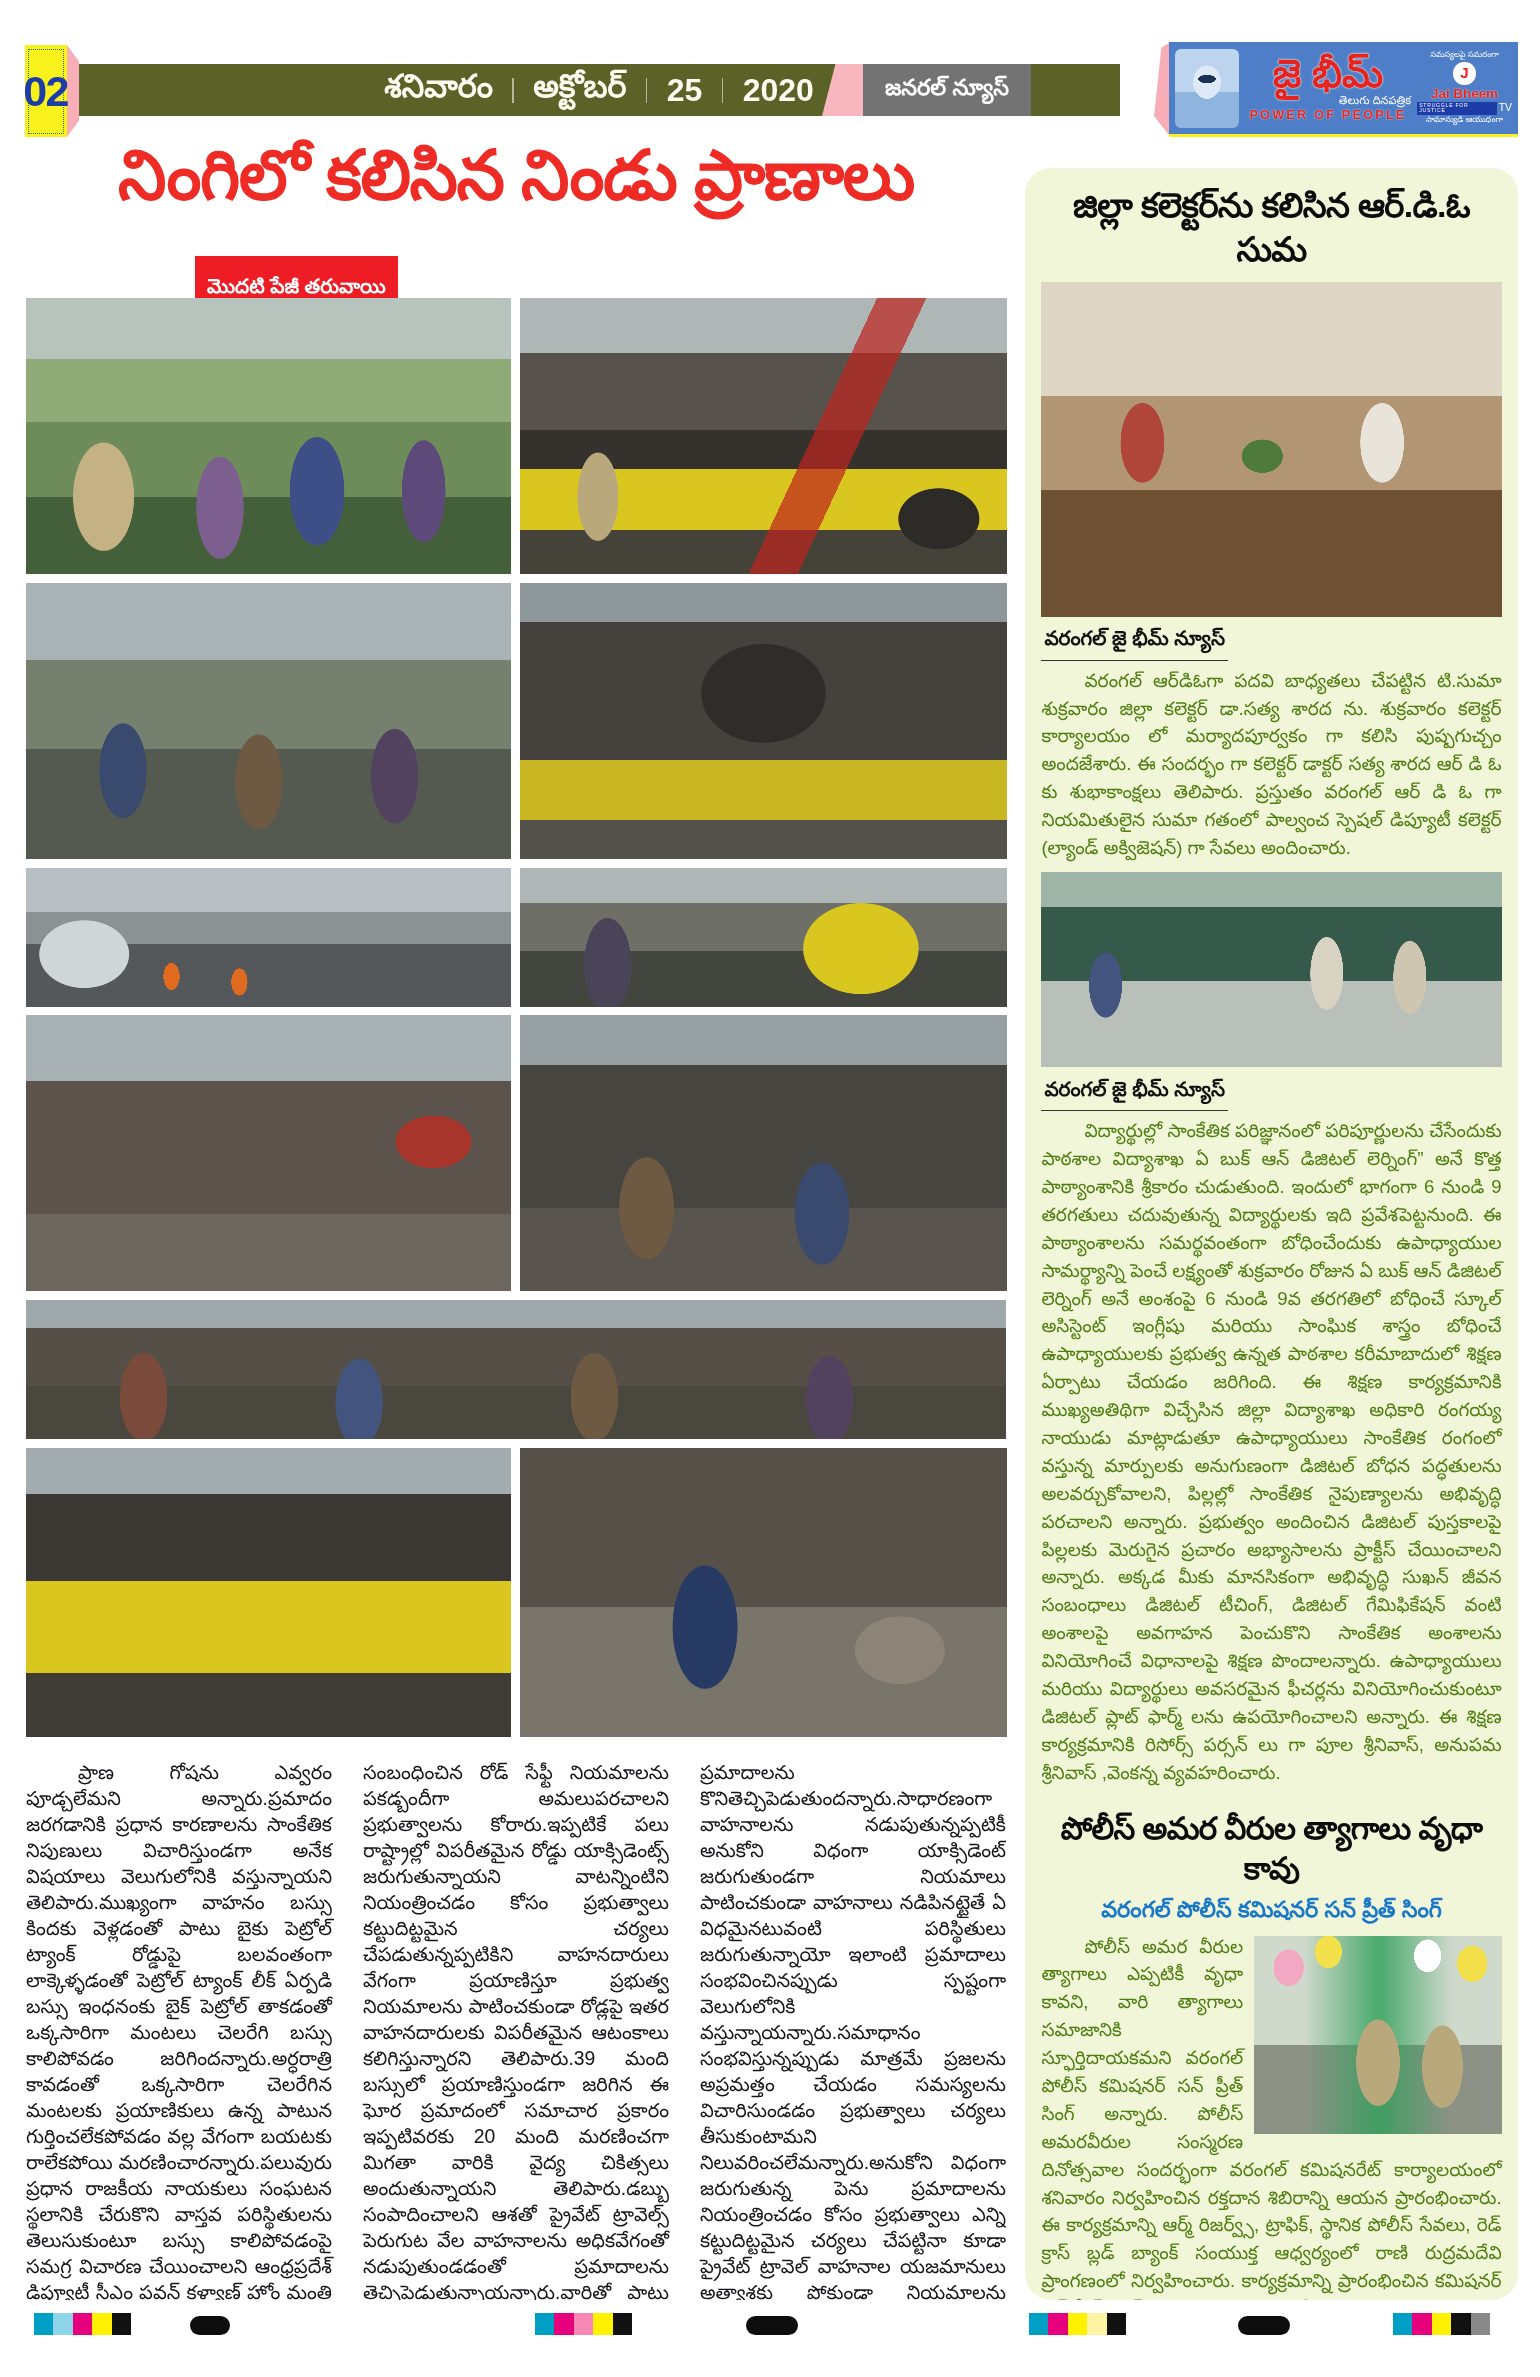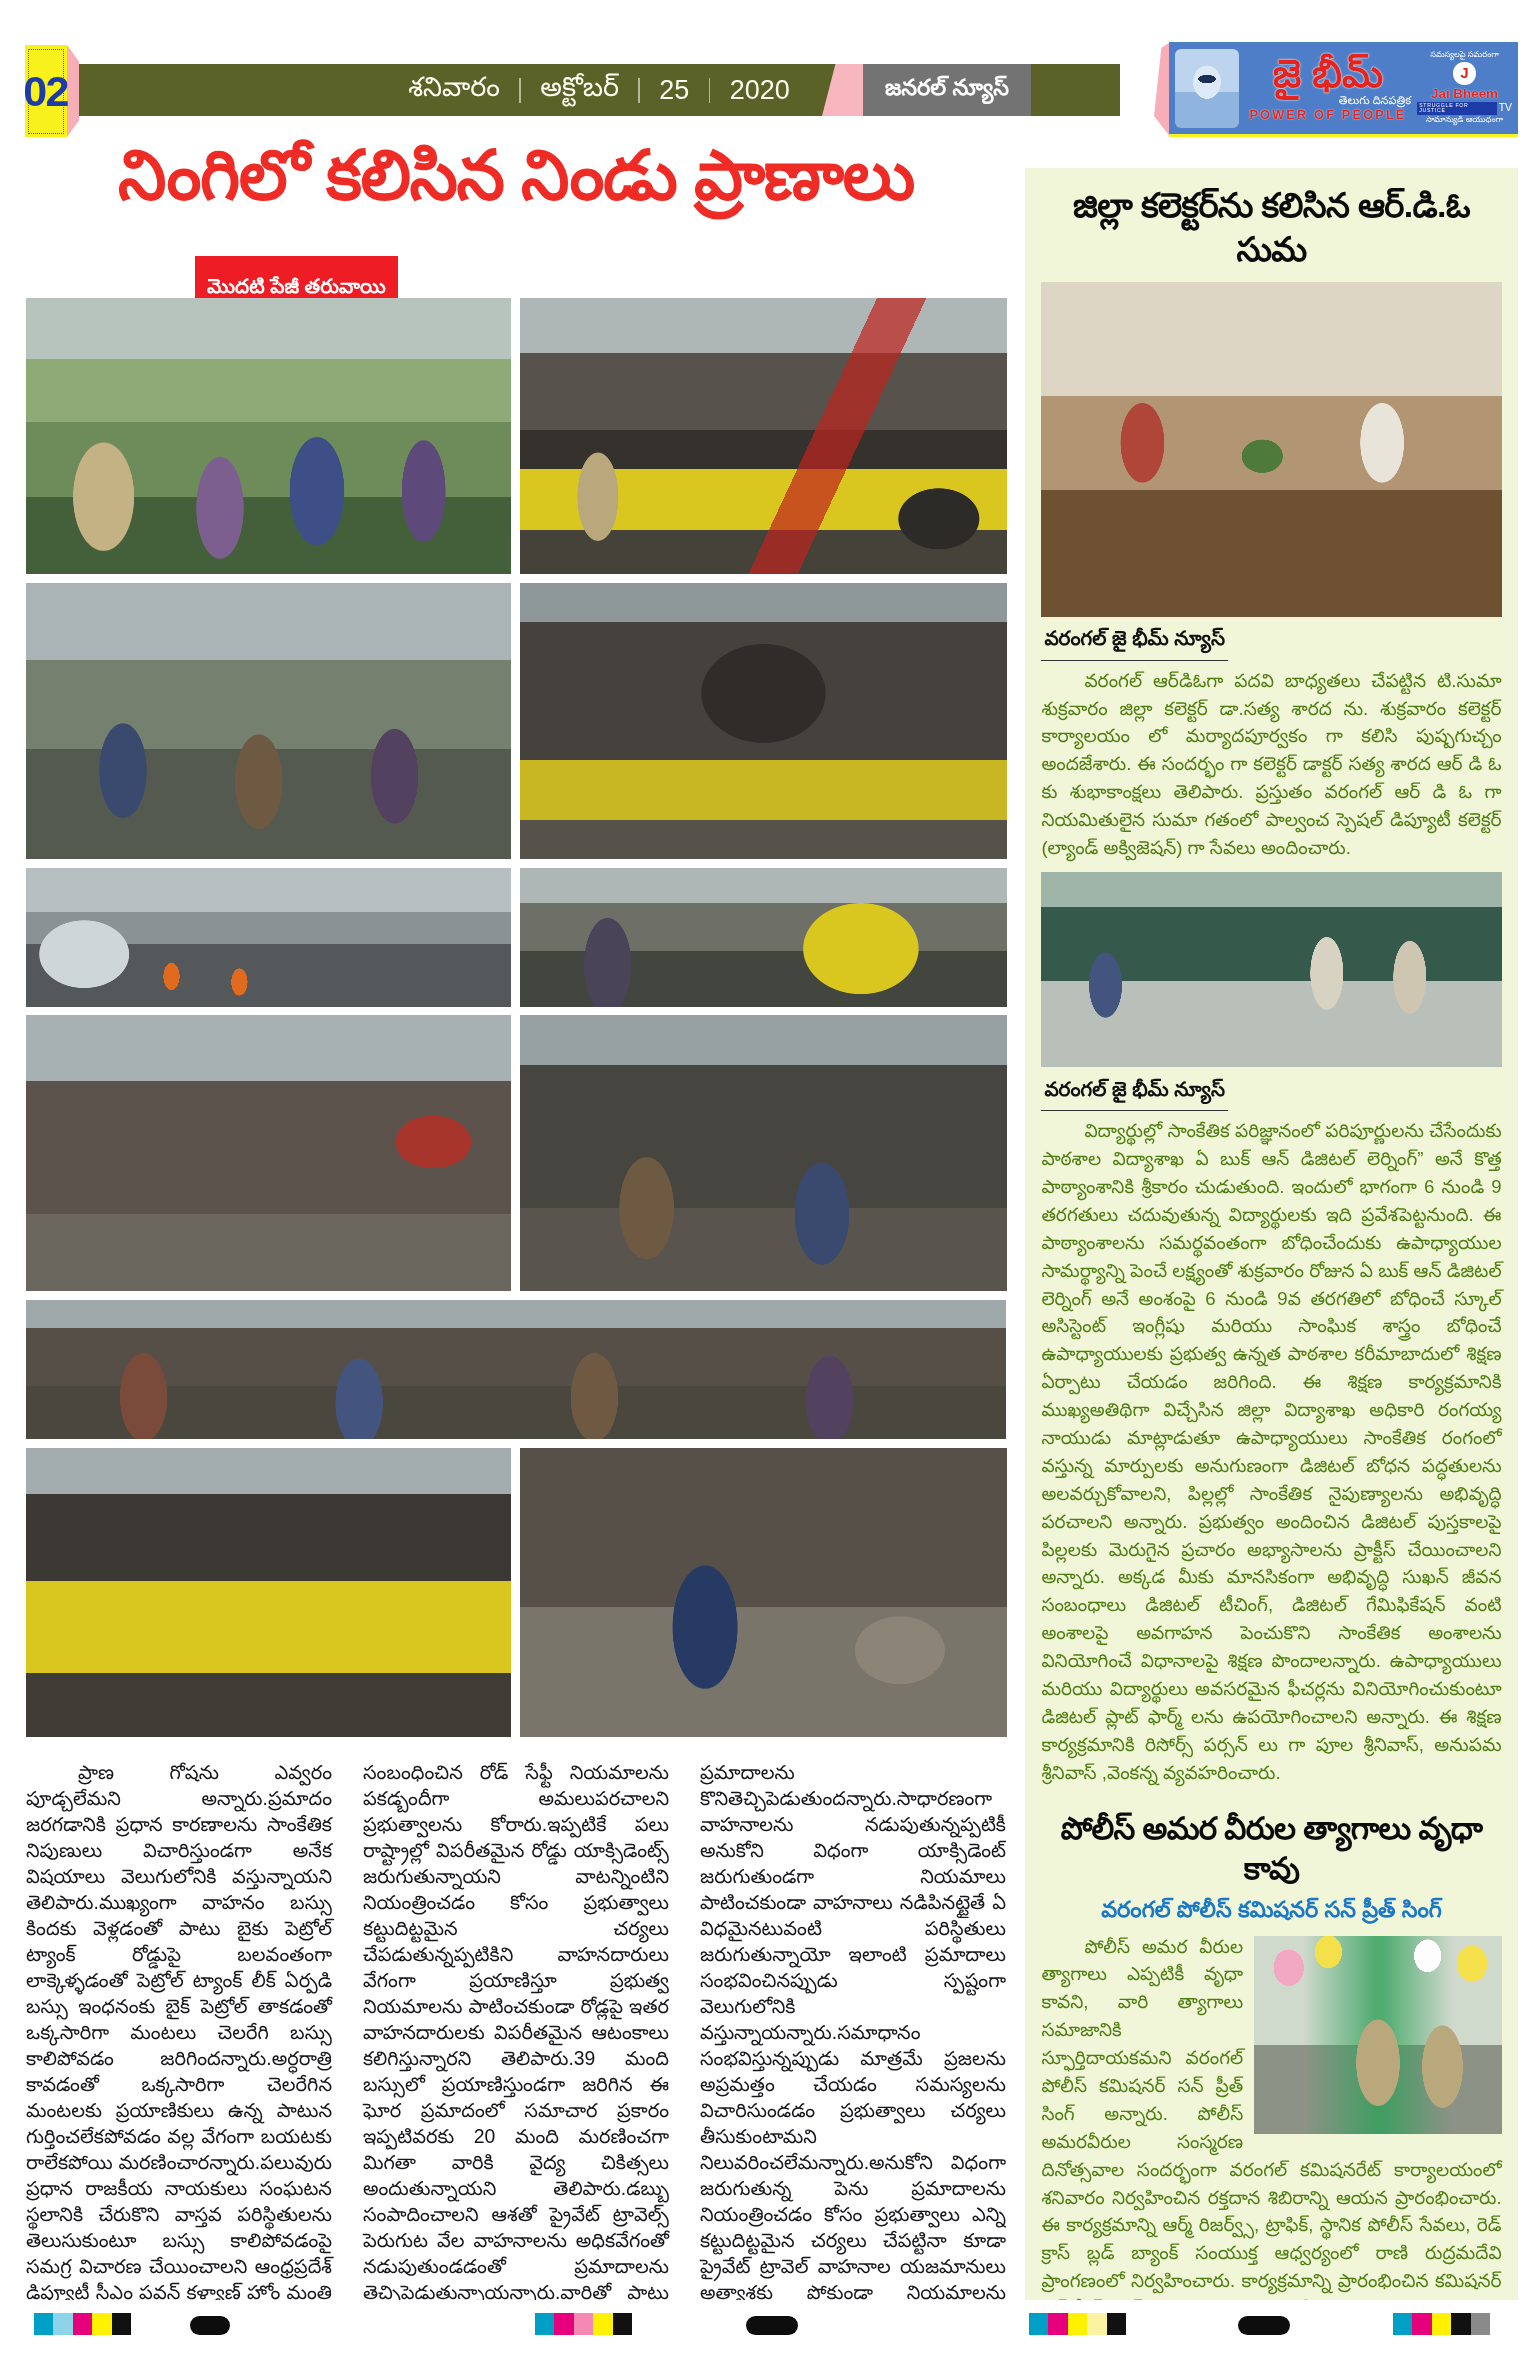--- a/index.html
+++ b/index.html
@@ -5,21 +5,21 @@
   html,body{margin:0;padding:0;background:#ffffff;}
   body{width:1541px;height:2377px;position:relative;font-family:"Liberation Sans",sans-serif;color:#111;}
   .abs{position:absolute;}
 
   
   .pagenum-box{left:24.6px;top:45px;width:42px;height:92px;background:#f9f11c;display:flex;align-items:center;justify-content:center;z-index:3;}
   .pagenum-inner{width:34px;height:83px;border:1.5px dotted #1d7a3a;display:flex;align-items:center;justify-content:center;}
   .pagenum{font-size:43px;font-weight:800;color:#1d3ca8;letter-spacing:-1.5px;}
   .pagenum-bevel{left:67px;top:45px;width:12px;height:92px;background:#f8aeb6;clip-path:polygon(0 0,100% 18%,100% 82%,0 100%);z-index:2;}
   .green-bar{left:78px;top:64px;width:1042px;height:52px;background:#5a6227;display:flex;align-items:center;justify-content:center;gap:19.4px;z-index:1;}
-  .date-item{color:#fdfdf2;font-size:27px;font-weight:400;}
+  .date-item{color:#fdfdf2;font-size:32px;font-weight:700;}
   .date-sep{width:1.5px;height:25px;background:rgba(255,255,255,.55);}
   .badge-slant{left:822px;top:64px;width:48px;height:52px;background:#f8b7bf;clip-path:polygon(28% 0,100% 0,100% 100%,0 100%);z-index:2;}
   .news-badge{left:863px;top:64px;width:168px;height:52px;background:#737373;display:flex;align-items:center;justify-content:center;z-index:3;}
   .news-badge span{color:#fff;font-size:22.4px;font-weight:700;}
   .logo-bevel{left:1154px;top:42px;width:16.4px;height:95px;background:#f8aeb6;clip-path:polygon(100% 0,100% 100%,0 78%,45% 6%);z-index:2;}
   .logo-box{left:1169px;top:42px;width:349px;height:95px;background:#4d7ec7;border-bottom:3.7px solid #f9f11c;display:flex;align-items:center;padding:3px 6px;box-sizing:border-box;gap:6px;z-index:3;}
   .portrait{width:64px;height:79px;border-radius:6px;flex:0 0 auto;background:
     radial-gradient(19.4px 9px at 50% 38%, #1c2f55 0 45%, transparent 46%),
     radial-gradient(25px 30px at 50% 42%, #dde9f7 0 55%, transparent 56%),
     linear-gradient(180deg,#bcd4ee 0 55%,#8fb4de 55% 100%);}
@@ -107,21 +107,21 @@
     radial-gradient(42px 85px at 76% 66%, #b9a87c 0 48%, transparent 49%),
     linear-gradient(90deg, transparent 0 20%, rgba(48,160,90,.8) 49%, rgba(48,160,90,.8) 52%, transparent 80%),
     linear-gradient(180deg,#cfd9cc 0 55%,#8d9286 55% 100%);}
 
   
   .lead-cols{left:26px;top:1759px;width:980px;height:541px;display:flex;gap:31px;overflow:hidden;}
   .lead-col{flex:1 1 0;font-size:19.4px;line-height:1.34;text-align:justify;color:#15151a;}
   .lead-col.indent{text-indent:52px;}
 
   
-  .sidebar{left:1025px;top:168px;width:493px;height:2132px;background:#f2f6d8;box-sizing:border-box;padding:15px 16.4px;overflow:hidden;}
+  .sidebar{left:1025px;top:168px;width:493px;height:2132px;background:#f2f6d8;box-sizing:border-box;padding:15px 16.4px;overflow:hidden;border-radius:26px;}
   .sb-h{font-size:34px;font-weight:800;color:#0c0c0c;text-align:center;line-height:1.3;letter-spacing:-0.7px;}
   .sb-sub{font-size:22.4px;font-weight:700;color:#1a78c8;text-align:center;margin-top:7.5px;}
   .sb-byline{display:inline-block;font-size:20px;font-weight:700;color:#111;border-bottom:1.5px solid #333;padding:10.4px 3px 4.5px 3px;}
   .sb-p{font-size:18.6px;line-height:1.5;text-align:justify;color:#4d7c0f;text-indent:43px;margin:6px 0 0 0;}
   .sb-photo{width:100%;margin-top:10.4px;}
   .float-ph{float:right;width:248px;margin:3px 0 9px 10.4px;}
 
   
   .reg-group{position:absolute;top:2313px;display:flex;}
   .reg-sw{width:19.4px;height:21.6px;}

